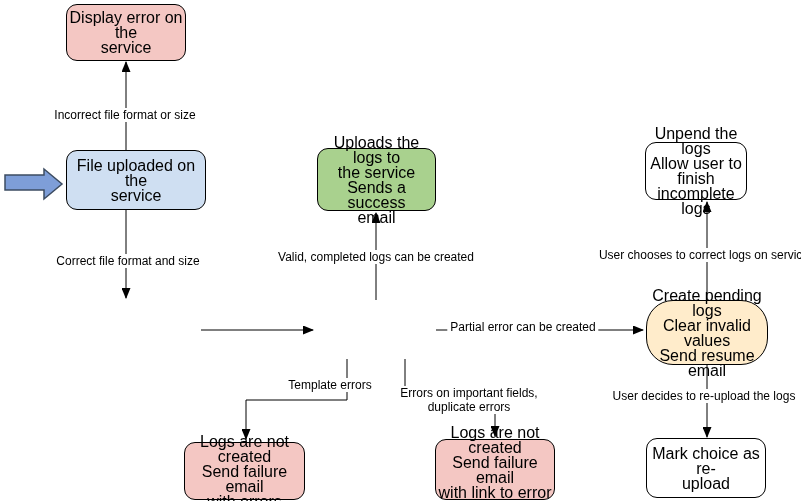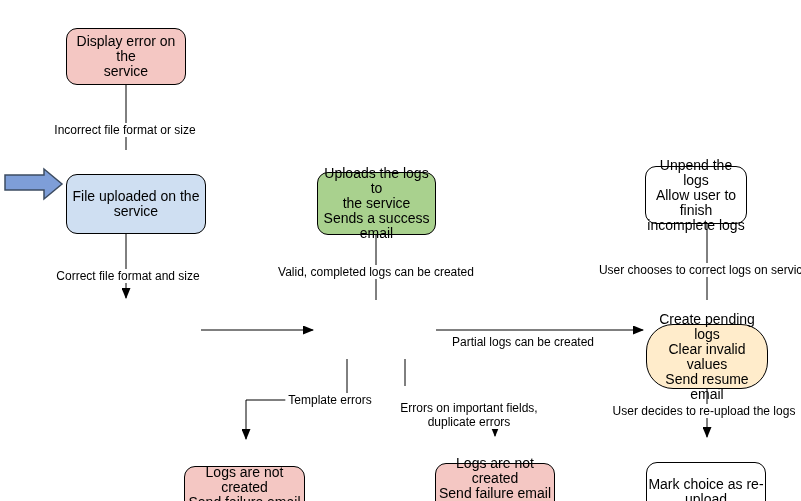--- a/index.html
+++ b/index.html
@@ -17,37 +17,34 @@
     width: 801px; height: 501px;
   }
   .node {
     position: absolute;
     box-sizing: border-box;
     border: 1px solid #000000;
     border-radius: 11px;
     background: #ffffff;
     display: flex;
     align-items: center;
-    justify-content: center;
     text-align: center;
-    font-size: 14px;
+    font-size: 16px;
     line-height: 15px;
-    margin-top: 24px;
   }
   .node-label { white-space: pre-line; }
   .edge-label {
     position: absolute;
     transform: translate(-50%, -50%);
     background: #ffffff;
     padding: 0 3px;
     font-size: 12px;
     line-height: 14px;
     white-space: pre;
     text-align: center;
-    margin-top: 15px;
   }
 </style>
 </head>
 <body>
 
 <div class="canvas">
 
   <svg class="edge-layer">
     <defs>
       <marker id="arrow" markerWidth="12" markerHeight="9" refX="10" refY="4.5" orient="auto-start-reverse">
@@ -117,21 +114,21 @@
 with link to error
 summary</span>
   </div>
 
   <div class="edge-label" style="left:125px; top:115px">Incorrect file format or size</div>
 
   <div class="edge-label" style="left:128px; top:261px">Correct file format and size</div>
 
   <div class="edge-label" style="left:376px; top:257px">Valid, completed logs can be created</div>
 
-  <div class="edge-label" style="left:523px; top:327px">Partial logs can be created</div>
+  <div class="edge-label" style="left:523px; top:327px">Partial error can be created</div>
 
   <div class="edge-label" style="left:330px; top:385px">Template errors</div>
 
   <div class="edge-label" style="left:469px; top:400px">Errors on important fields,
 duplicate errors</div>
 
   <div class="edge-label" style="left:704px; top:255px">User chooses to correct logs on service</div>
 
   <div class="edge-label" style="left:704px; top:396px">User decides to re-upload the logs</div>
 

